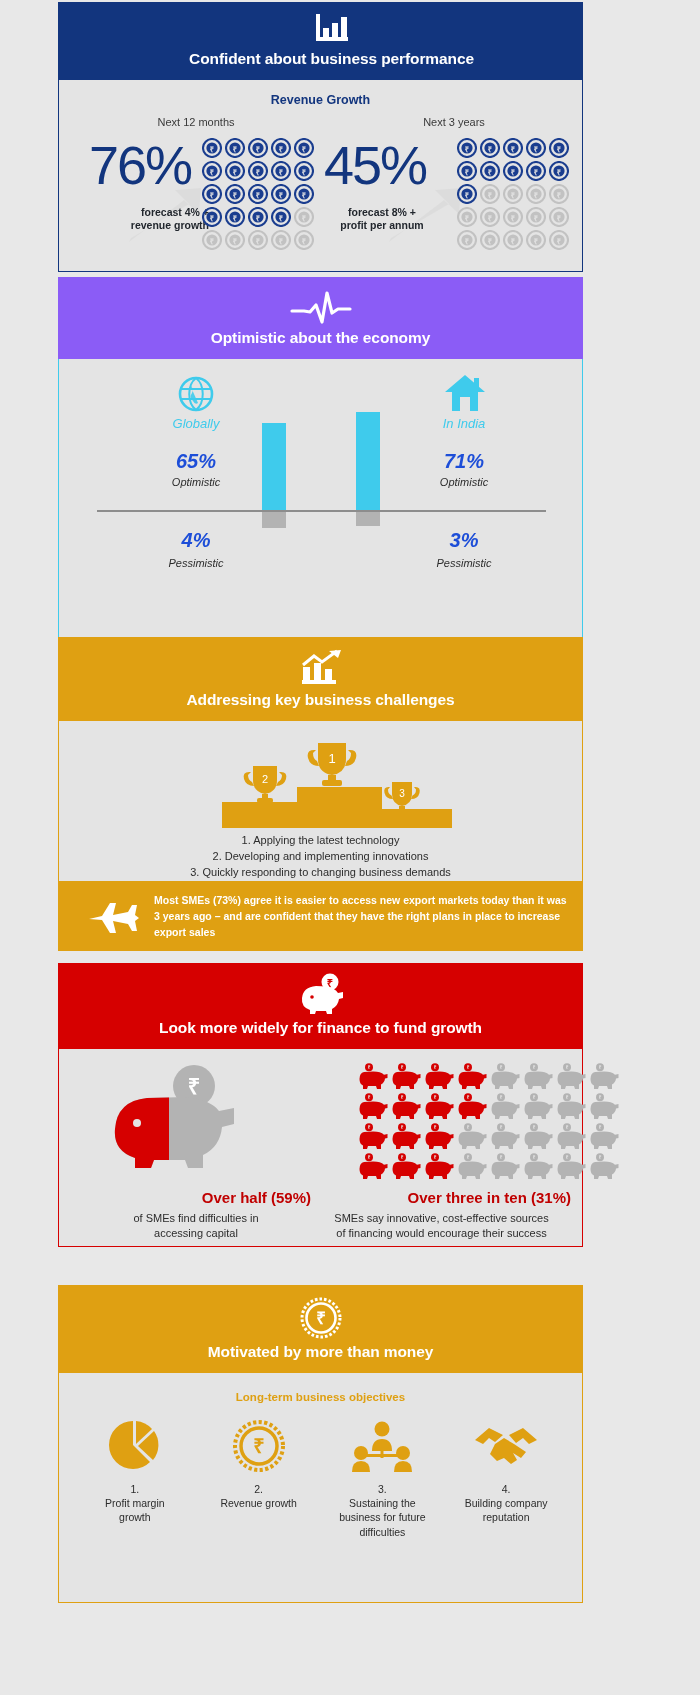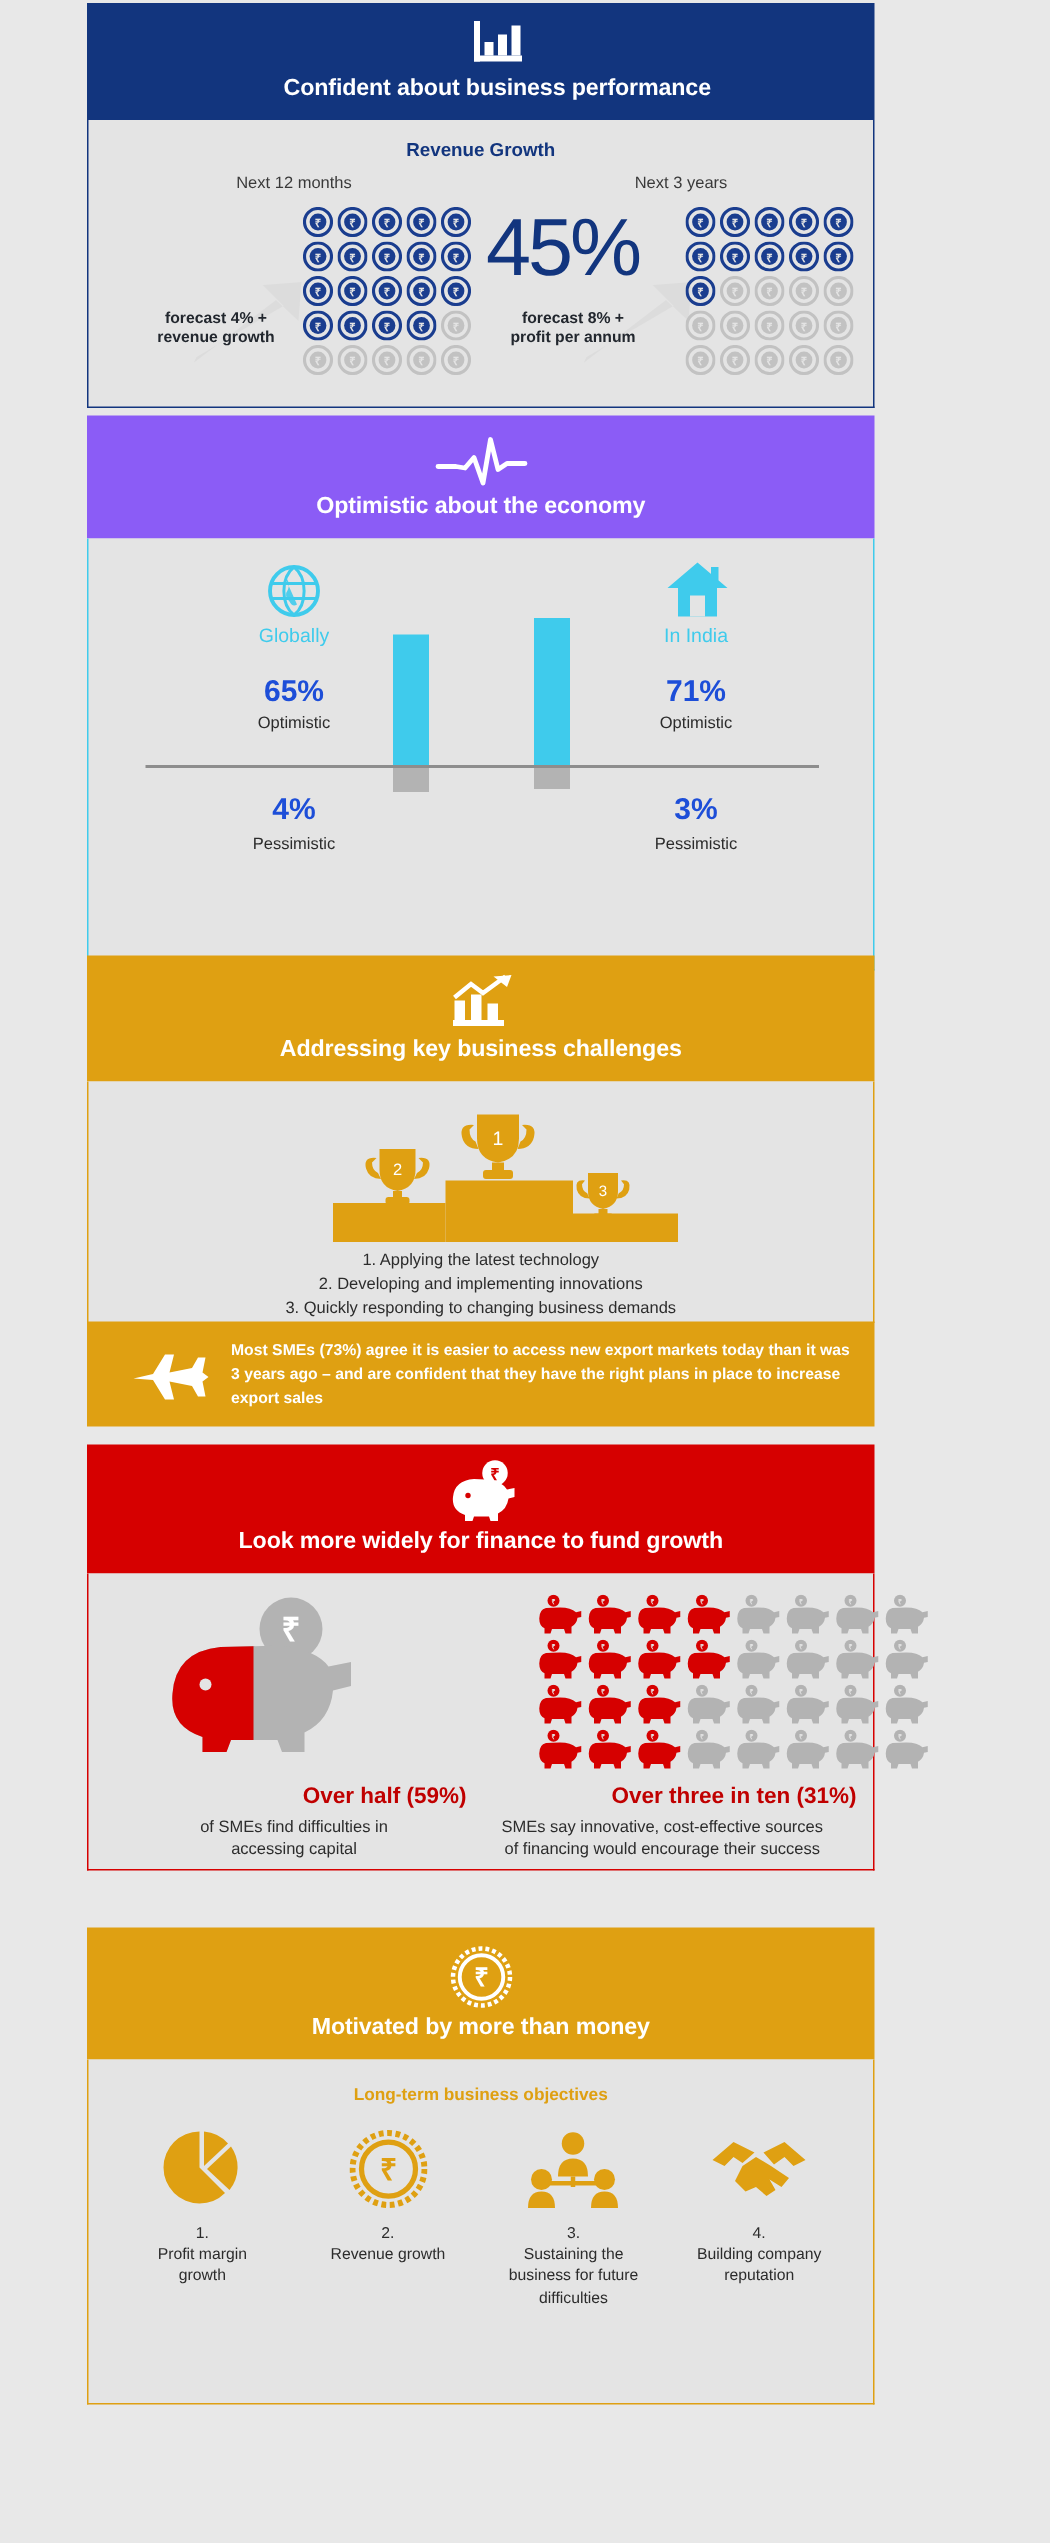--- a/index.html
+++ b/index.html
@@ -85,20 +85,21 @@
     width: 0; height: 0;
     opacity: .5;
   }
 
   
   #panel-economy { top: 277px; }
   #panel-economy .pbody {
     border: 1px solid #3fcbec;
     border-top: none;
     height: 288px;
+    font-style: italic;
   }
   .eco-label {
     position: absolute;
     font-size: 13px;
     color: #3fcbec;
     font-weight: 500;
     text-align: center;
     width: 150px;
   }
   .eco-num {
@@ -239,21 +240,22 @@
     <div class="sub-head" style="left:72px; top:36px; width:130px;">Next 12 months</div>
     <div class="sub-head" style="left:330px; top:36px; width:130px;">Next 3 years</div>
 
     <svg class="arrow-ghost" style="left:70px; top:100px; width:110px; height:70px;" viewBox="0 0 110 70">
       <polygon points="0,62 55,20 70,34 72,8 46,10 60,24 2,58" fill="#d6d6d6"></polygon>
     </svg>
     <svg class="arrow-ghost" style="left:330px; top:100px; width:110px; height:70px;" viewBox="0 0 110 70">
       <polygon points="0,62 55,20 70,34 72,8 46,10 60,24 2,58" fill="#d6d6d6"></polygon>
     </svg>
 
-    <div class="pct-sub" style="left:20px; top:126px;">
+    <div class="big-pct" style="left:30px; top:58px;">76%</div>
+    <div class="pct-sub" style="left:20px; top:126px;text-align:right;">
       <span>forecast 4% +</span><br>
       <span>revenue growth</span>
     </div>
 
     <div class="big-pct" style="left:265px; top:58px;">45%</div>
     <div class="pct-sub" style="left:258px; top:126px;">
       <span>forecast 8% +</span><br>
       <span>profit per annum</span>
     </div>
 

